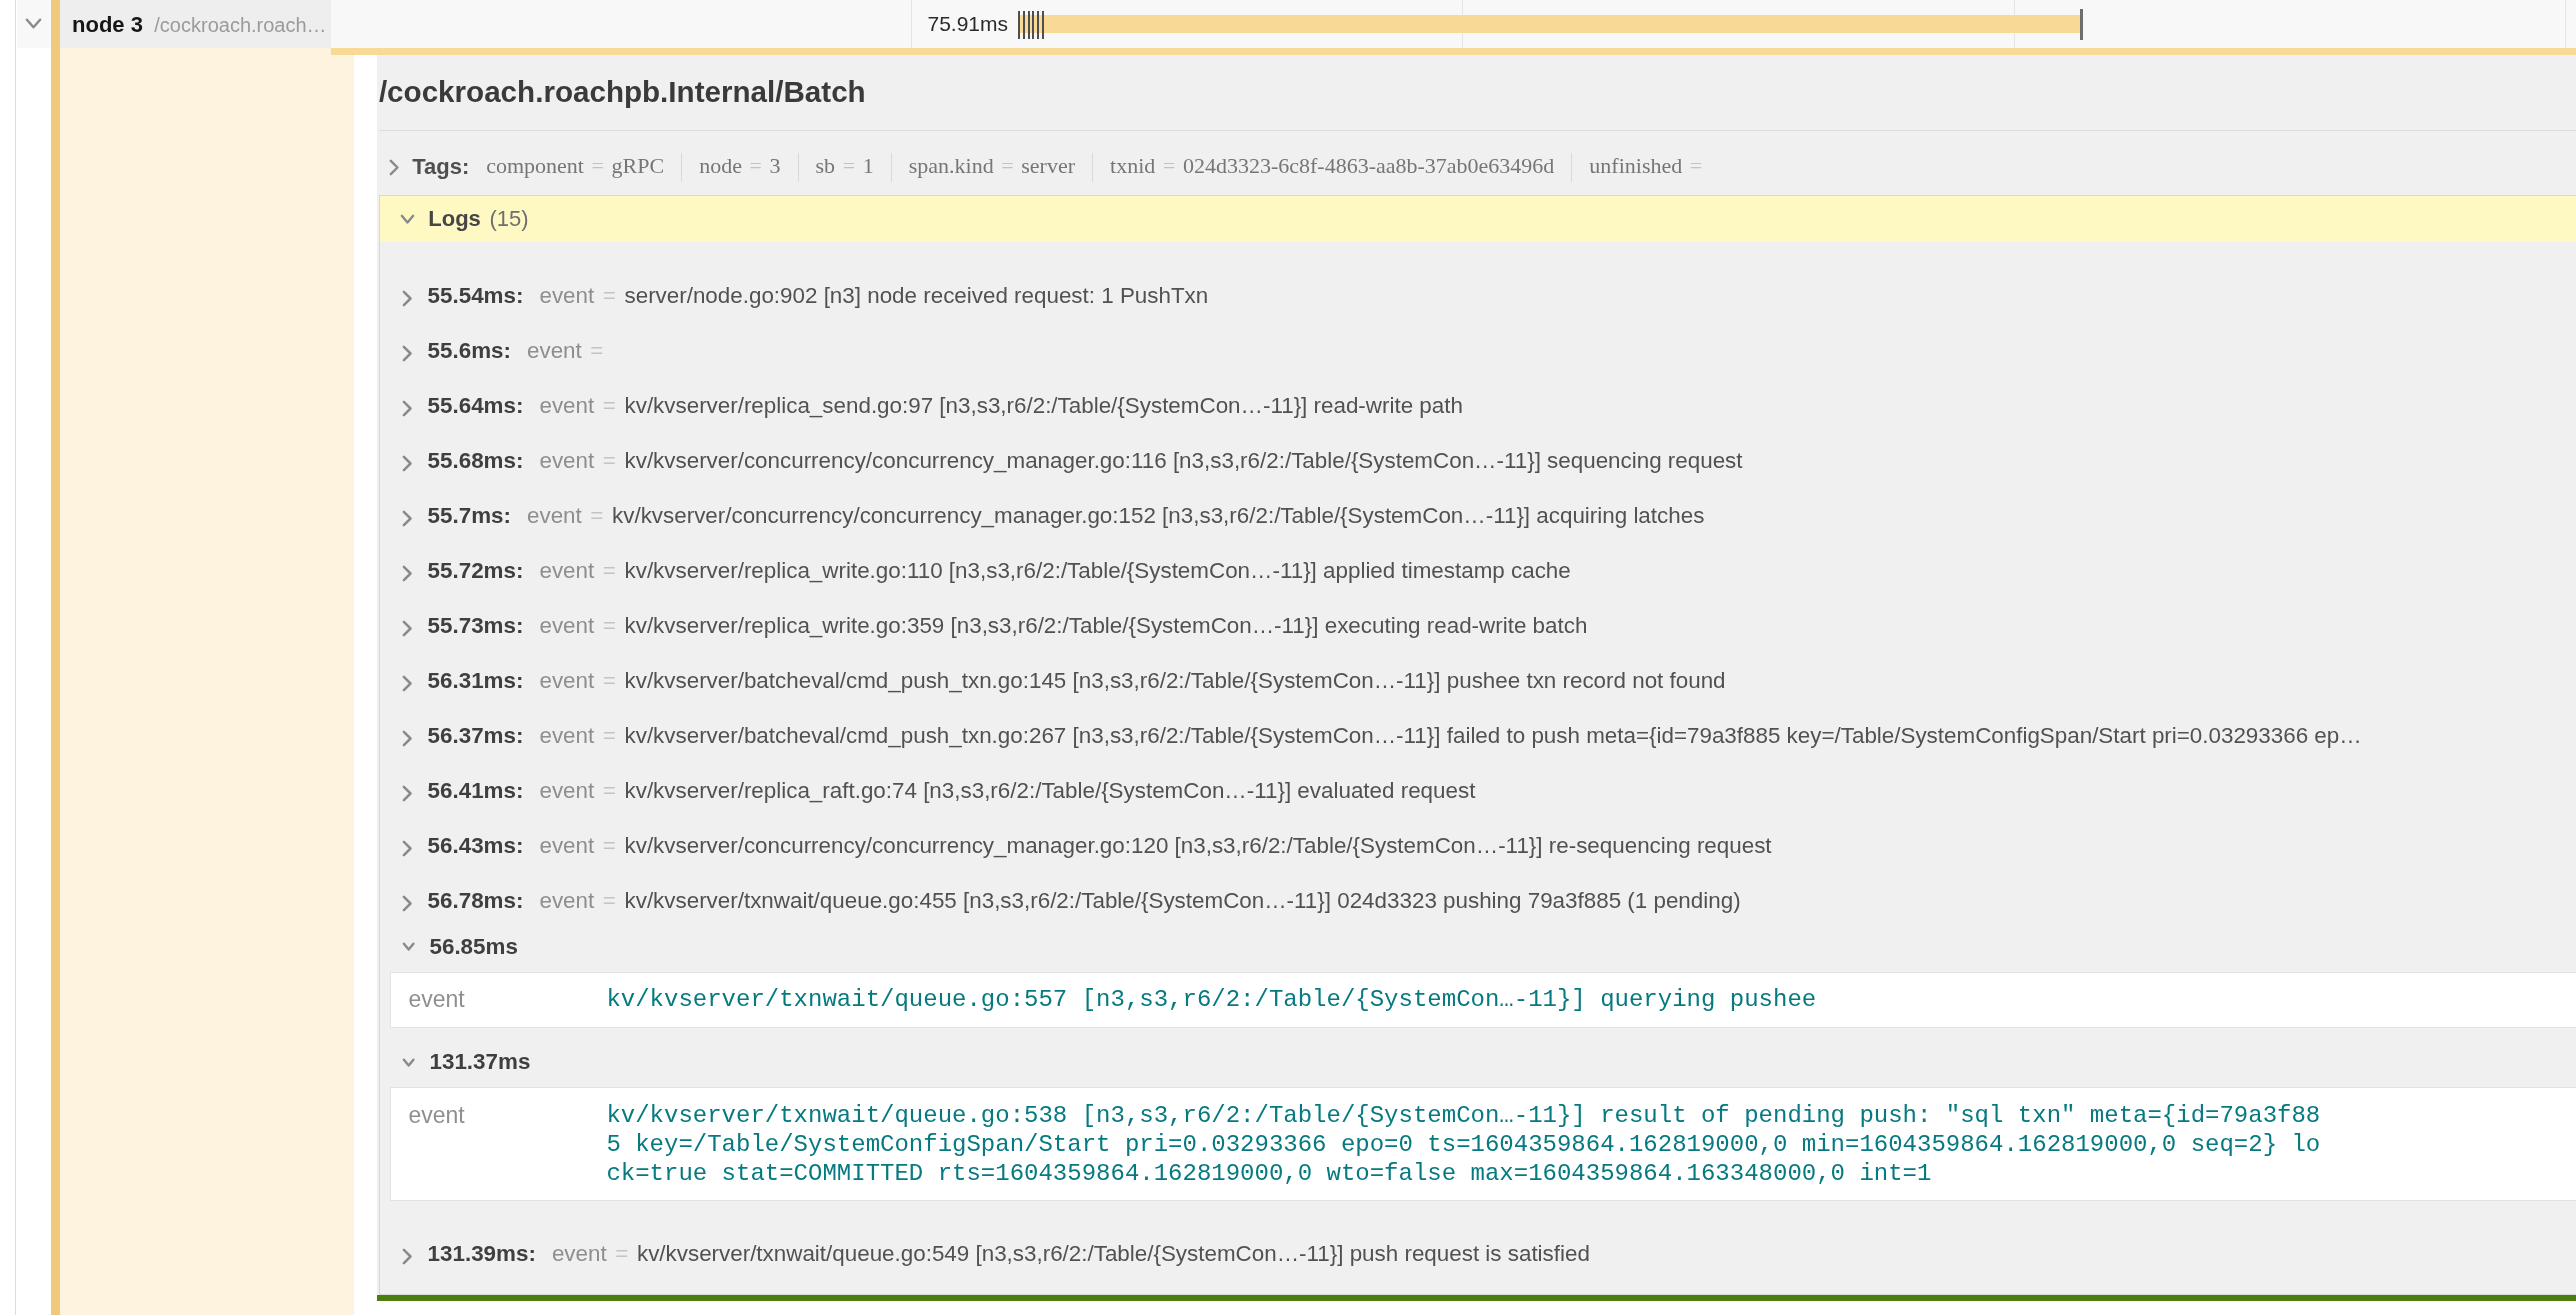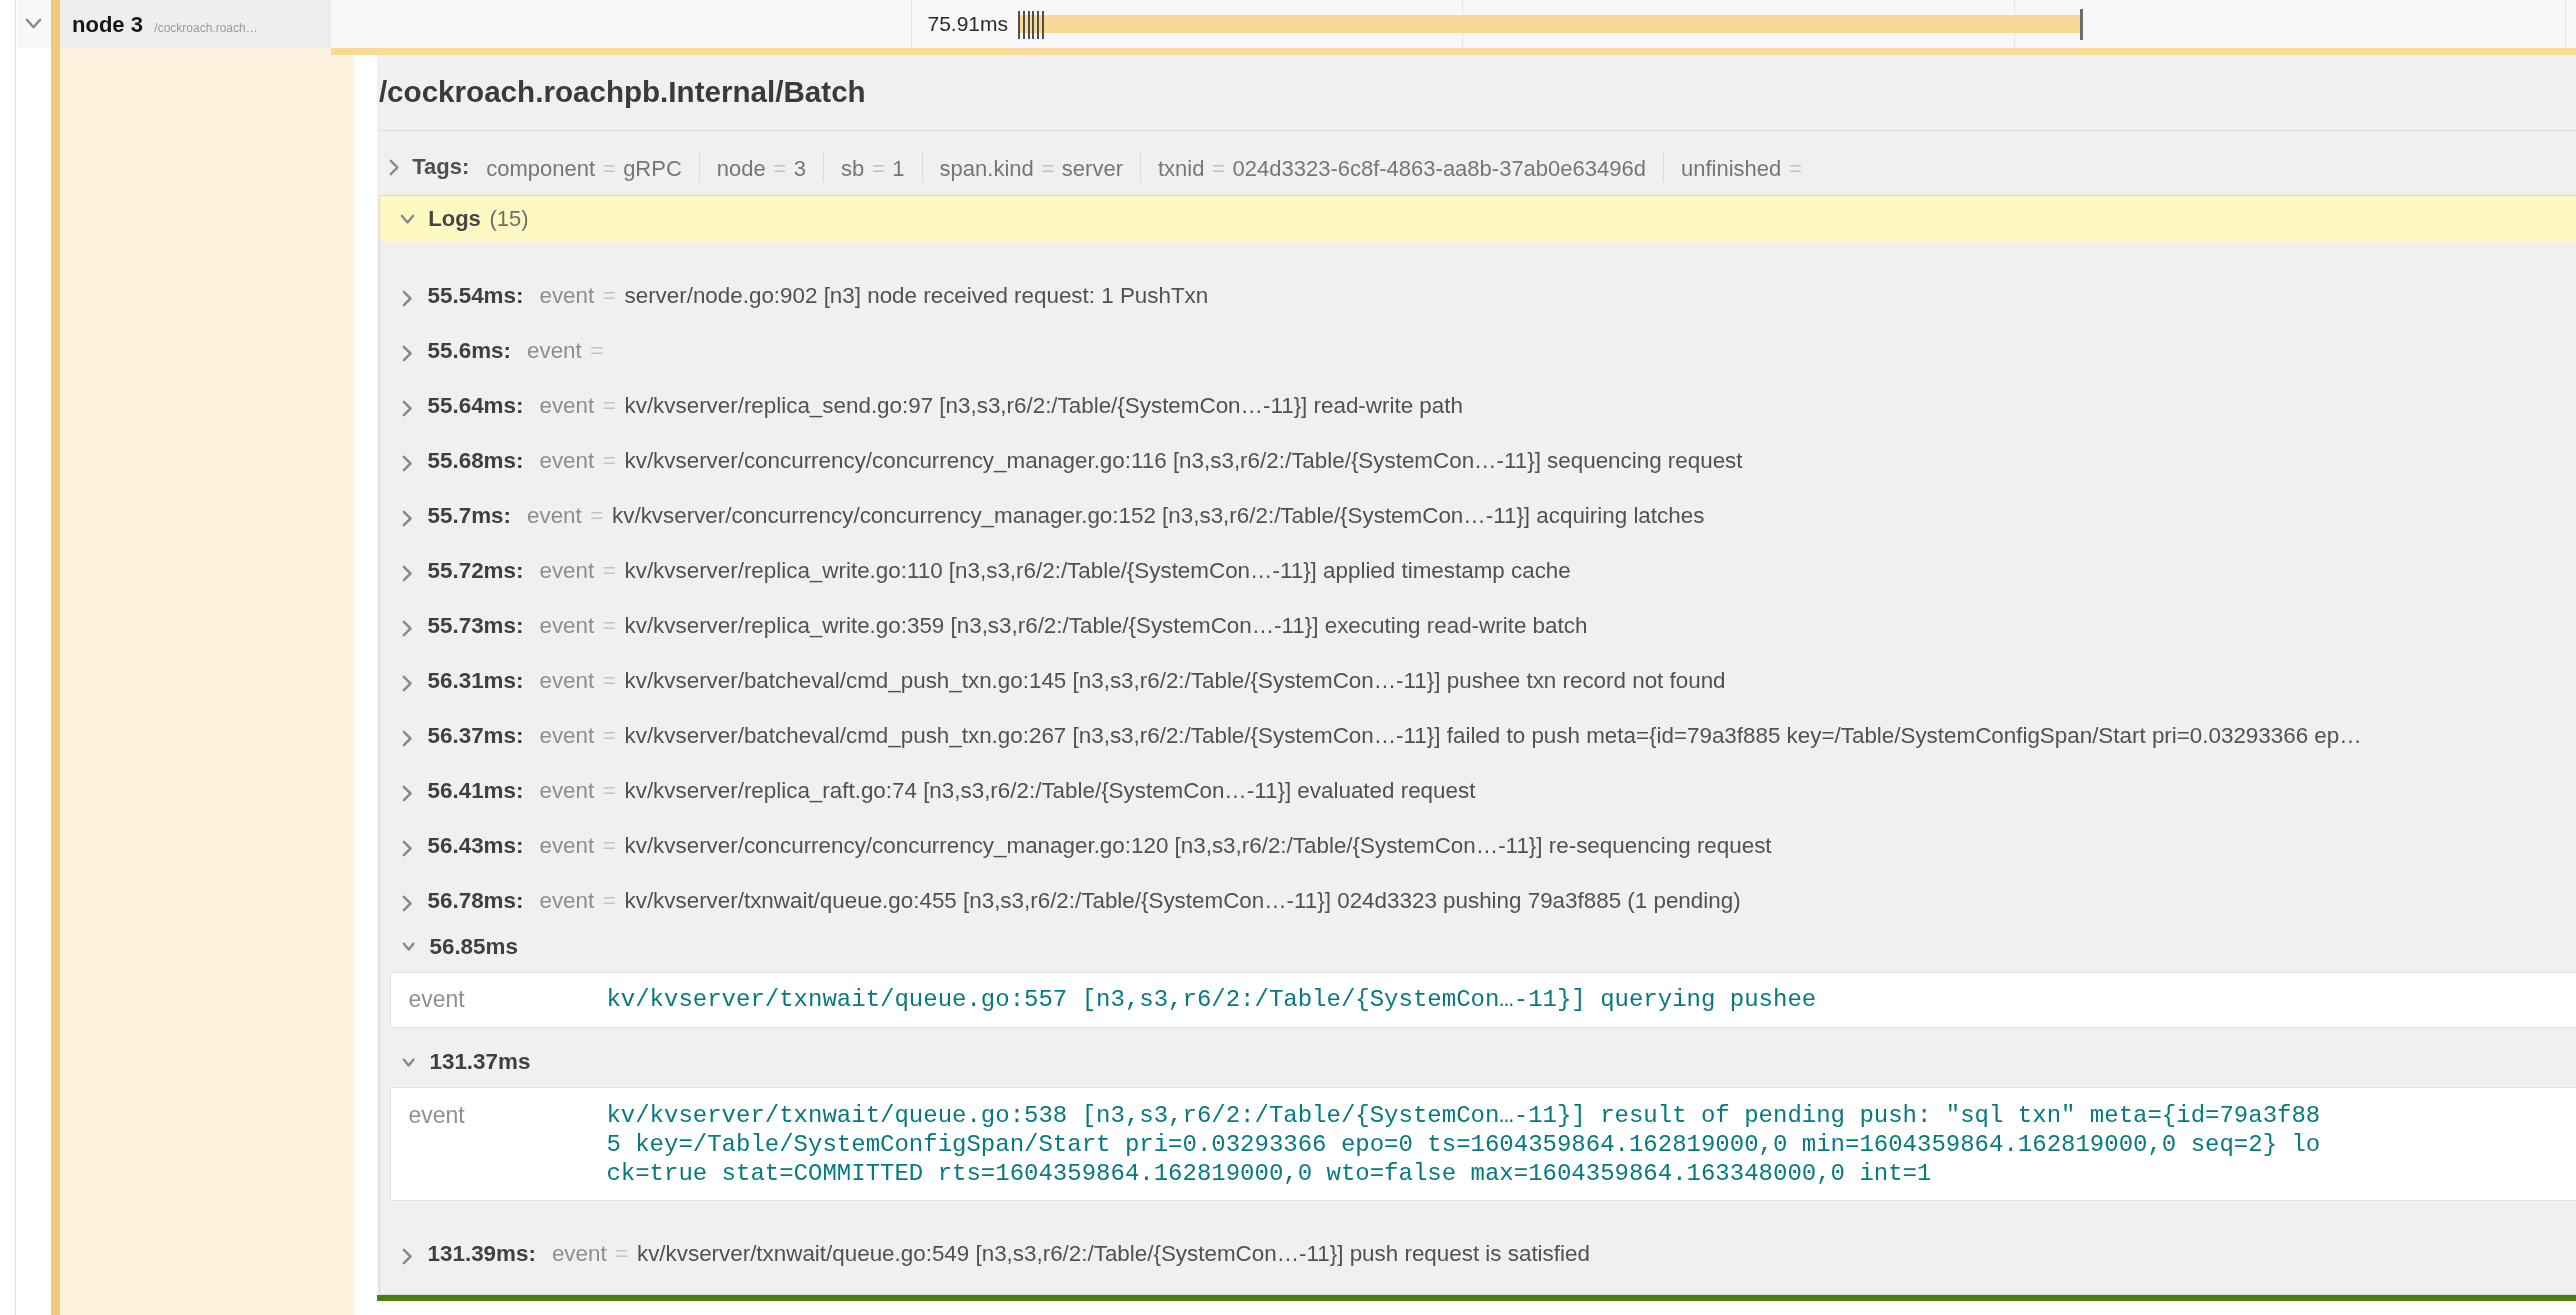--- a/index.html
+++ b/index.html
@@ -11,21 +11,21 @@
   }
   .abs{position:absolute;}
   
   .top-row{left:17px;top:0;right:0;height:48px;background:#f8f8f8;}
   .vline-left{left:15.3px;top:0;width:1px;height:1316px;background:#dcdcdc;z-index:6;}
   .gridline{top:0;width:1px;height:48px;background:#e4e4e4;}
   .row-chevron{left:24px;top:15.3px;z-index:3;}
   .span-tab{left:51px;top:0;width:280px;height:48px;background:#eeeeee;
     display:flex;align-items:baseline;padding:10.5px 0 0 21px;box-sizing:border-box;gap:11.4px;z-index:2;}
   .tab-service{font-size:22px;font-weight:bold;color:#161616;line-height:27px;}
-  .tab-op{font-size:12px;color:#9b9b9b;}
+  .tab-op{font-size:20px;color:#9b9b9b;}
   .duration-label{left:810px;top:0;width:198px;height:48px;display:flex;align-items:center;
     justify-content:flex-end;font-size:21px;color:#2b2b2b;}
   .span-bar{left:1018px;top:15.3px;width:1064px;height:18px;background:#f8da96;}
   .log-tick{top:10.5px;width:1.9px;height:28px;background:#4f4f4f;z-index:3;}
   .end-tick{left:2080px;top:8.6px;width:2.9px;height:31px;background:#6e6e6e;z-index:3;}
   
   .stripe{left:51px;top:0;width:8.6px;height:1316px;background:#f0ca7c;z-index:3;}
   .cream-col{left:59px;top:48px;width:295px;height:1268px;background:#fdf3de;}
   .col-gap{left:354px;top:48px;width:23px;height:1268px;background:#ffffff;}
   .panel-top-border{left:331px;top:48px;width:2245px;height:6.7px;background:#f8da96;z-index:5;}
@@ -118,21 +118,21 @@
       <span class="meta-label">Start Time:</span>
       <span class="meta-value">55.5ms</span>
     </div>
   <div class="title-divider"></div>
 
   <div class="tags-row">
     <svg class="chev tags-chev" width="13.3" height="23" viewBox="0 0 14 24">
         <polyline points="4,5 11,12 4,19"></polyline>
       </svg>
     <span class="tags-label">Tags:</span>
-    <span id="tag-items" style="display:flex;align-items:flex-end;">
+    <span id="tag-items" style="display:flex;align-items:flex-start;font-family:Liberation Serif, serif;">
   <span class="tag-item">
     <span class="tag-key">component</span>
     <span class="tag-eq">=</span>
     <span class="tag-val">gRPC</span>
   </span>
 <span class="tag-sep"></span>
   <span class="tag-item">
     <span class="tag-key">node</span>
     <span class="tag-eq">=</span>
     <span class="tag-val">3</span>

